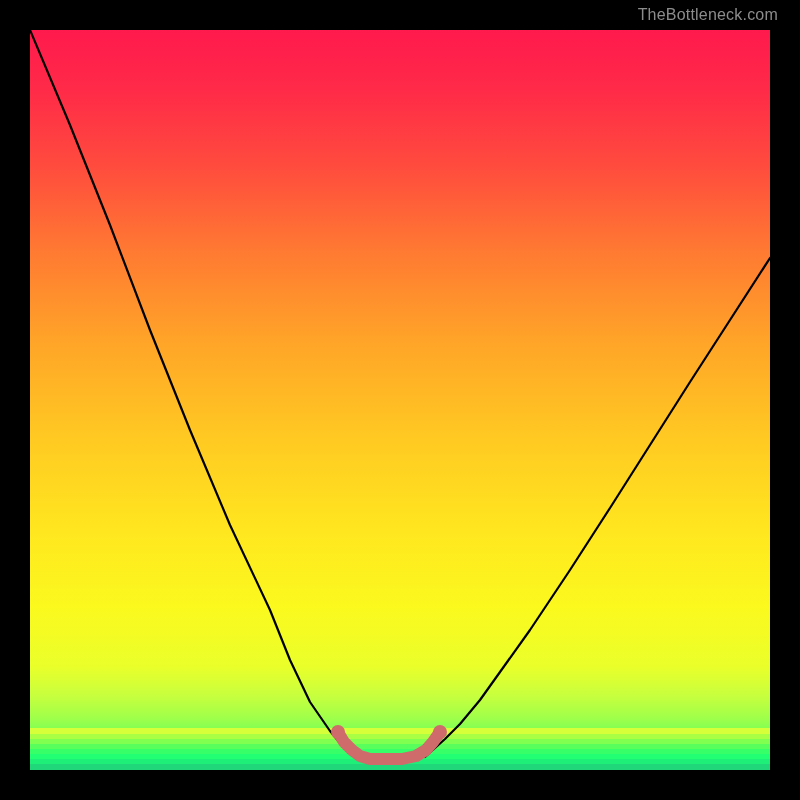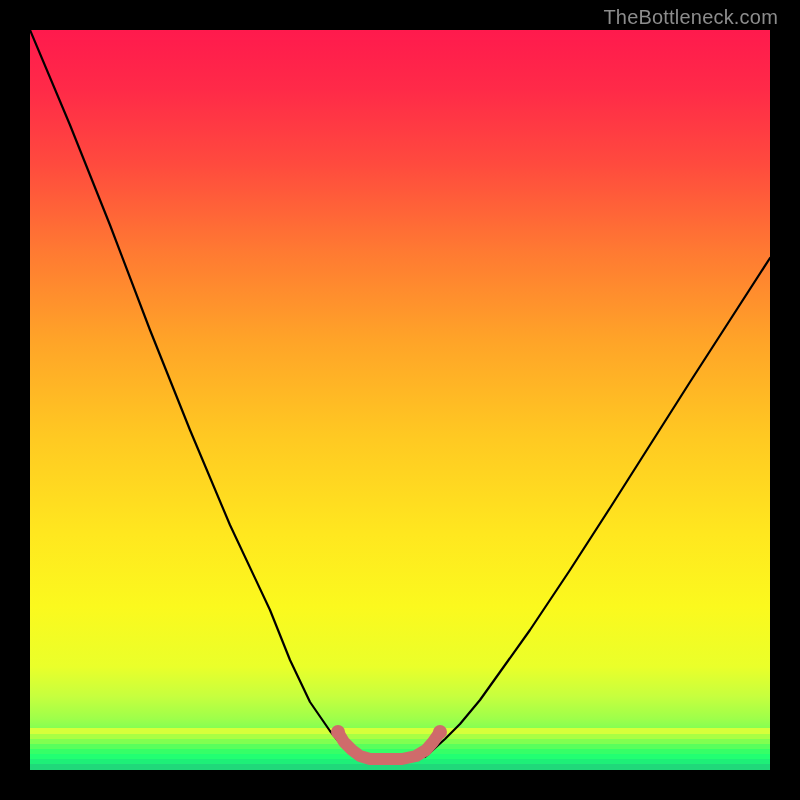--- a/index.html
+++ b/index.html
@@ -59,21 +59,21 @@
     pointer-events: none;
   }
   .green-stripes div {
     width: 100%;
   }
   .watermark {
     position: absolute;
     top: 6px;
     right: 22px;
     color: #8c8c8c;
-    font-size: 20px;
+    font-size: 16px;
     font-weight: 500;
     letter-spacing: 0.2px;
     text-align: right;
   }
   svg.curves {
     position: absolute;
     left: 0;
     top: 0;
     width: 100%;
     height: 100%;

